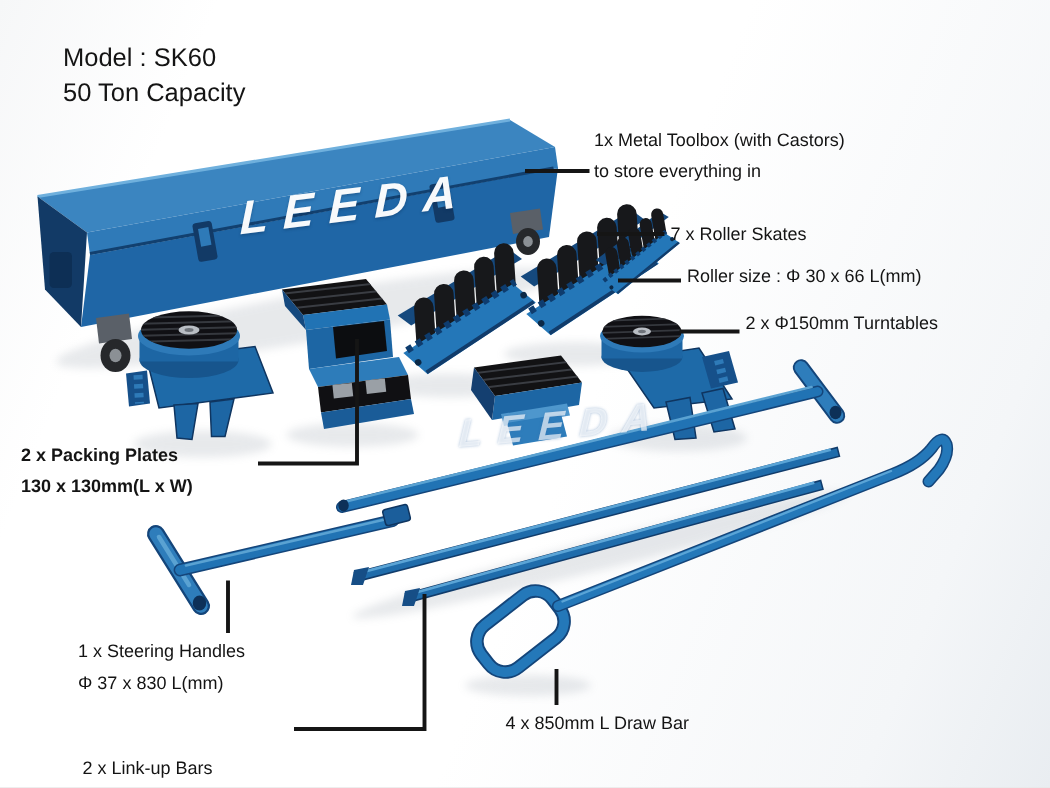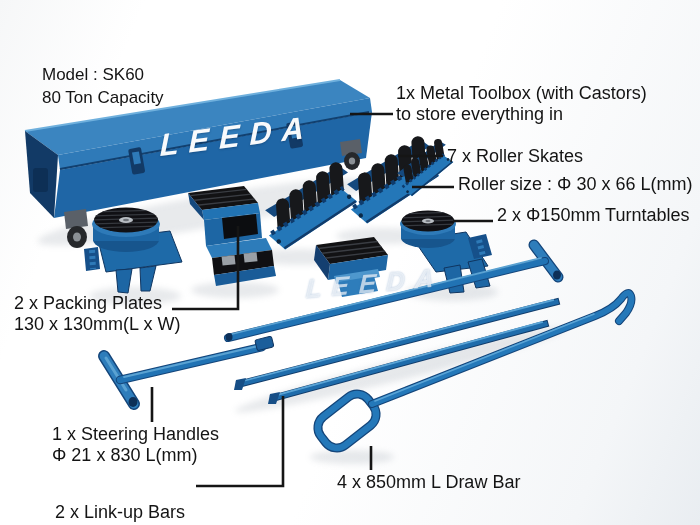--- a/index.html
+++ b/index.html
@@ -3,28 +3,28 @@
 <meta charset="utf-8">
 <style>
   html,body{margin:0;padding:0;background:#e8e8e8;}
   #stage{
     position:relative;width:700px;height:525px;overflow:hidden;
     background:linear-gradient(112deg,#f6f7f8 0%,#ffffff 16%,#ffffff 55%,#f4f6f8 86%,#e9edf1 100%);
     font-family:"Liberation Sans","DejaVu Sans",sans-serif;
     color:#151515;
   }
   #artwork{position:absolute;left:0;top:0;width:700px;height:525px;}
-  .lbl{position:absolute;font-size:18px;line-height:21px;white-space:nowrap;color:#141414;}
+  .lbl{position:absolute;font-size:12px;line-height:21px;white-space:nowrap;color:#141414;}
   .lbl span{display:block;}
-  .lbl-model{left:42px;top:27px;font-size:17px;line-height:23px;margin-top:36px;}
+  .lbl-model{left:42px;top:27px;font-size:17px;line-height:23px;}
   .lbl-toolbox{left:396px;top:83px;}
   .lbl-skates{left:447px;top:146px;}
   .lbl-rollersize{left:458px;top:174px;}
   .lbl-turntables{left:497px;top:205px;}
-  .lbl-packing{left:14px;top:293px;}
+  .lbl-packing{left:14px;top:293px;font-weight:bold;}
   .lbl-steering{left:52px;top:424px;}
   .lbl-linkup{left:55px;top:474px;margin-top:28px;}
   .lbl-drawbar{left:337px;top:472px;}
   .watermark{
     position:absolute;font-weight:bold;font-style:italic;
     letter-spacing:10px;color:#ffffff;pointer-events:none;
     transform-origin:left center;
   }
   .wm-toolbox{left:160px;top:128px;font-size:31px;transform:rotate(-7deg) skewX(-8deg);
     color:rgba(255,255,255,0.97);text-shadow:0 1px 2px rgba(10,40,80,0.35);}
@@ -236,21 +236,21 @@
       <path d="M283,396 V486 H196"></path>
       <path d="M371,446 V470"></path>
     </g>
   </svg>
 
   <div class="watermark wm-toolbox">LEEDA</div>
   <div class="watermark wm-tools">LEEDA</div>
 
   <div class="lbl lbl-model">
     <span>Model : SK60</span>
-    <span>80 Ton Capacity</span>
+    <span>50 Ton Capacity</span>
   </div>
 
   <div class="lbl lbl-toolbox">
     <span>1x Metal Toolbox (with Castors)</span>
     <span>to store everything in</span>
   </div>
 
   <div class="lbl lbl-skates">
     <span>7 x Roller Skates</span>
   </div>
@@ -263,21 +263,21 @@
     <span>2 x Φ150mm Turntables</span>
   </div>
 
   <div class="lbl lbl-packing">
     <span>2 x Packing Plates</span>
     <span>130 x 130mm(L x W)</span>
   </div>
 
   <div class="lbl lbl-steering">
     <span>1 x Steering Handles</span>
-    <span>Φ 21 x 830 L(mm)</span>
+    <span>Φ 37 x 830 L(mm)</span>
   </div>
 
   <div class="lbl lbl-linkup">
     <span>2 x Link-up Bars</span>
   </div>
 
   <div class="lbl lbl-drawbar">
     <span>4 x 850mm L Draw Bar</span>
   </div>
 

